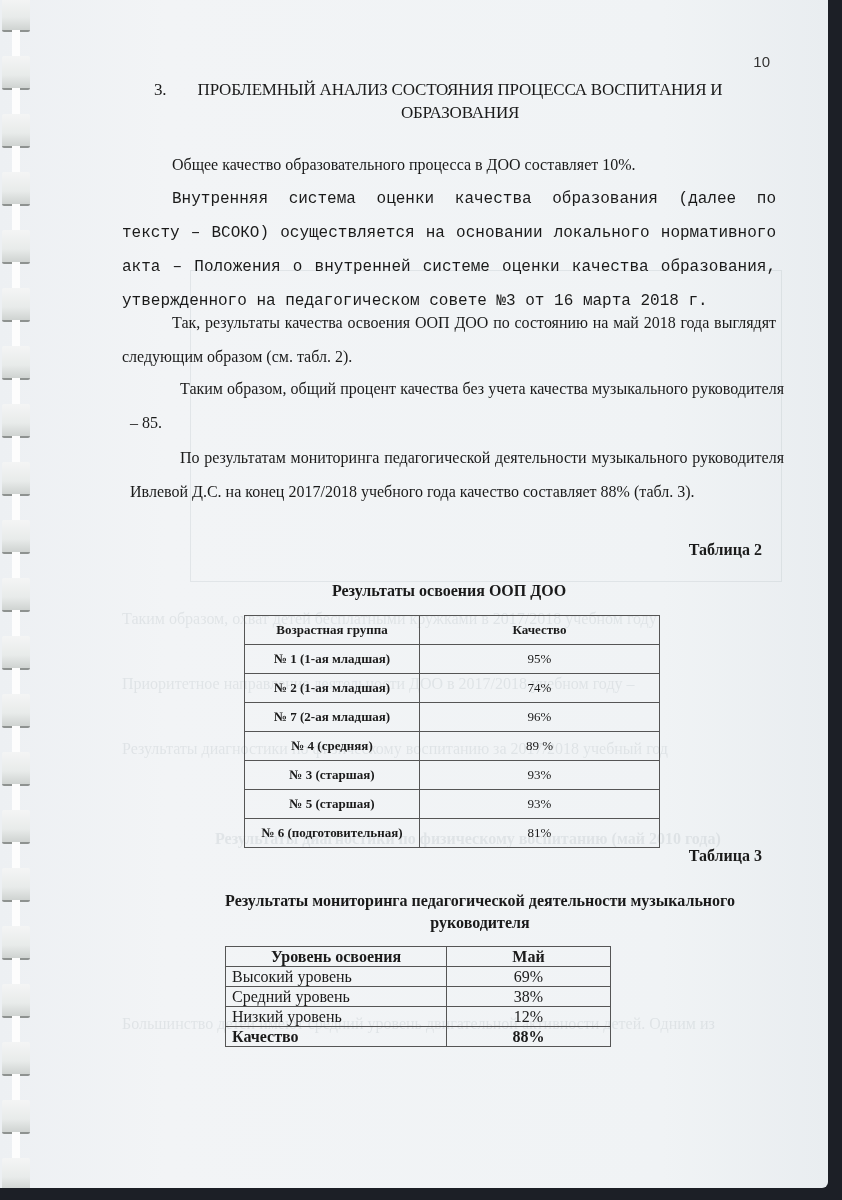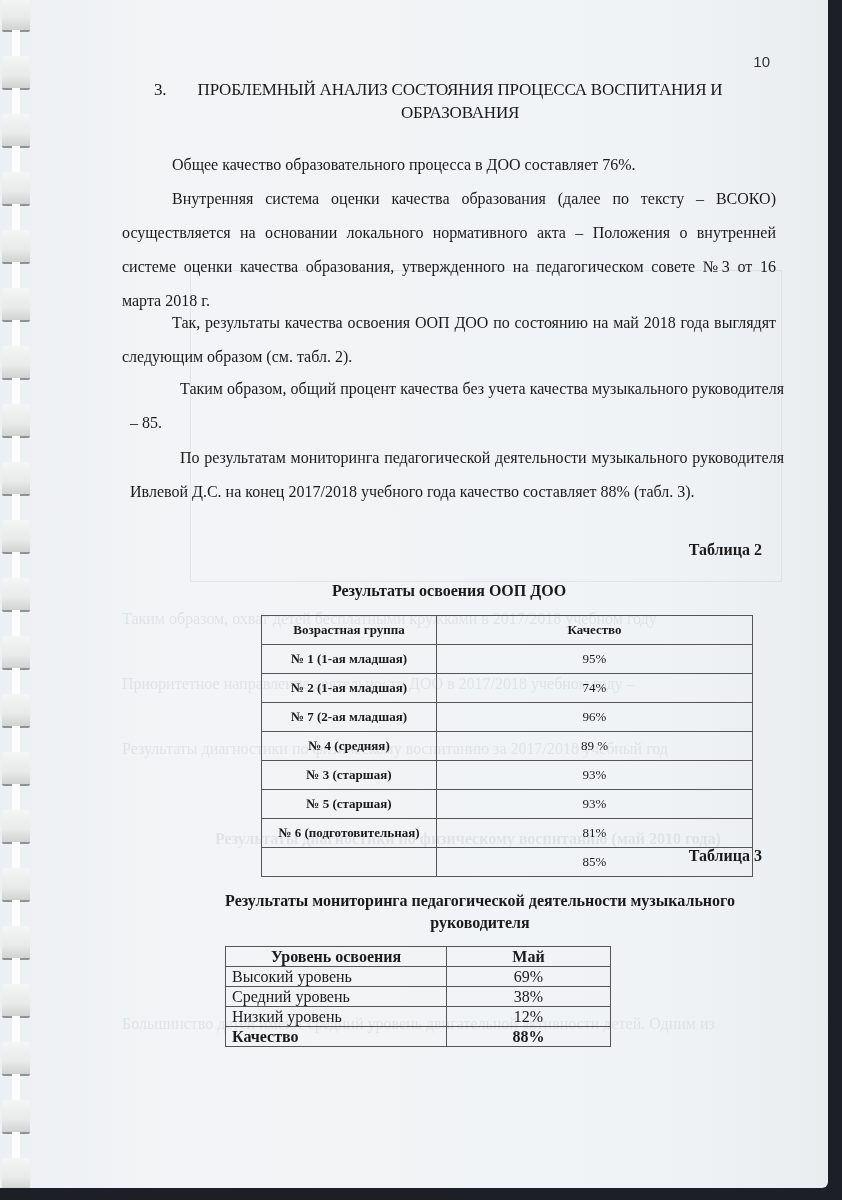--- a/index.html
+++ b/index.html
@@ -45,21 +45,21 @@
     }
     .indent { text-indent: 50px; }
     .table-caption {
       position: absolute; right: 66px; font-weight: bold; font-size: 16px;
     }
     .table-title {
       position: absolute; left: 122px; width: 654px; text-align: center;
       font-weight: bold; font-size: 16px; line-height: 22px;
     }
     table { border-collapse: collapse; position: absolute; }
-    .t2 { left: 261px; top: 615px; width: 492px; }
+    .t2 { left: 244px; top: 615px; width: 416px; }
     .t2 td {
       border: 1px solid #555; height: 28px; padding: 0 4px;
       font-size: 13px; text-align: center;
     }
     .t2 td.c1 { width: 166px; font-weight: bold; }
     .t2 tr.head td { font-weight: bold; }
     .t3 { left: 225px; top: 946px; width: 386px; }
     .t3 td {
       border: 1px solid #555; height: 19px; padding: 0 6px;
       font-size: 16px; line-height: 19px;
@@ -128,22 +128,22 @@
   <div class="ghost" style="left:215px;top:830px;font-weight:bold;">Результаты диагностики по физическому воспитанию (май 2010 года)</div>
   <div class="ghost" style="left:122px;top:1015px;">Большинство детей имеют средний уровень двигательной активности детей. Одним из</div>
 
   <div class="page-number">10</div>
 
   <div class="section-title">
     <span class="num">3.</span>
     <span>ПРОБЛЕМНЫЙ АНАЛИЗ СОСТОЯНИЯ ПРОЦЕССА ВОСПИТАНИЯ И ОБРАЗОВАНИЯ</span>
   </div>
 
-  <p class="para indent" style="top:148px;margin:0;">Общее качество образовательного процесса в ДОО составляет 76%.</p>
-  <p class="para indent" style="top:182px;margin:0;">Внутренняя система оценки качества образования (далее по тексту – ВСОКО) осуществляется на основании локального нормативного акта – Положения о внутренней системе оценки качества образования, утвержденного на педагогическом совете №3 от 16 марта 2018 г.</p>
+  <p class="para indent" style="top:148px;margin:0;">Общее качество образовательного процесса в ДОО составляет 10%.</p>
+  <p class="para indent" style="top:182px;margin:0;font-family:Liberation Mono, monospace;">Внутренняя система оценки качества образования (далее по тексту – ВСОКО) осуществляется на основании локального нормативного акта – Положения о внутренней системе оценки качества образования, утвержденного на педагогическом совете №3 от 16 марта 2018 г.</p>
   <p class="para indent" style="top:306px;margin:0;">Так, результаты качества освоения ООП ДОО  по состоянию на май 2018 года выглядят следующим образом (см. табл. 2).</p>
   <p class="para indent" style="top:364px;margin:8px;">Таким образом, общий процент качества без учета качества музыкального руководителя – 85.</p>
   <p class="para indent" style="top:433px;margin:8px;">По результатам мониторинга педагогической деятельности музыкального руководителя Ивлевой Д.С. на конец 2017/2018 учебного  года качество составляет 88% (табл. 3).</p>
 
   <div class="table-caption" style="top:541px;margin-left:28px;">Таблица 2</div>
   <div class="table-title" style="top:580px;">Результаты освоения ООП ДОО</div>
 
   <table class="t2">
     <tbody>
         <tr class="head">
@@ -171,24 +171,20 @@
       <td>93%</td>
     </tr>
     <tr>
       <td class="c1">№ 5 (старшая)</td>
       <td>93%</td>
     </tr>
     <tr>
       <td class="c1">№ 6 (подготовительная)</td>
       <td>81%</td>
     </tr>
-    <tr>
-      <td class="c1"></td>
-      <td>85%</td>
-    </tr>
   </tbody>
     </table>
 
   <div class="table-caption" style="top:847px;">Таблица 3</div>
   <div class="table-title" style="top:890px;left:200px;width:560px;">Результаты  мониторинга педагогической деятельности музыкального руководителя</div>
 
   <table class="t3">
     <tbody>
         <tr class="head">
       <td class="c1">Уровень освоения</td>

